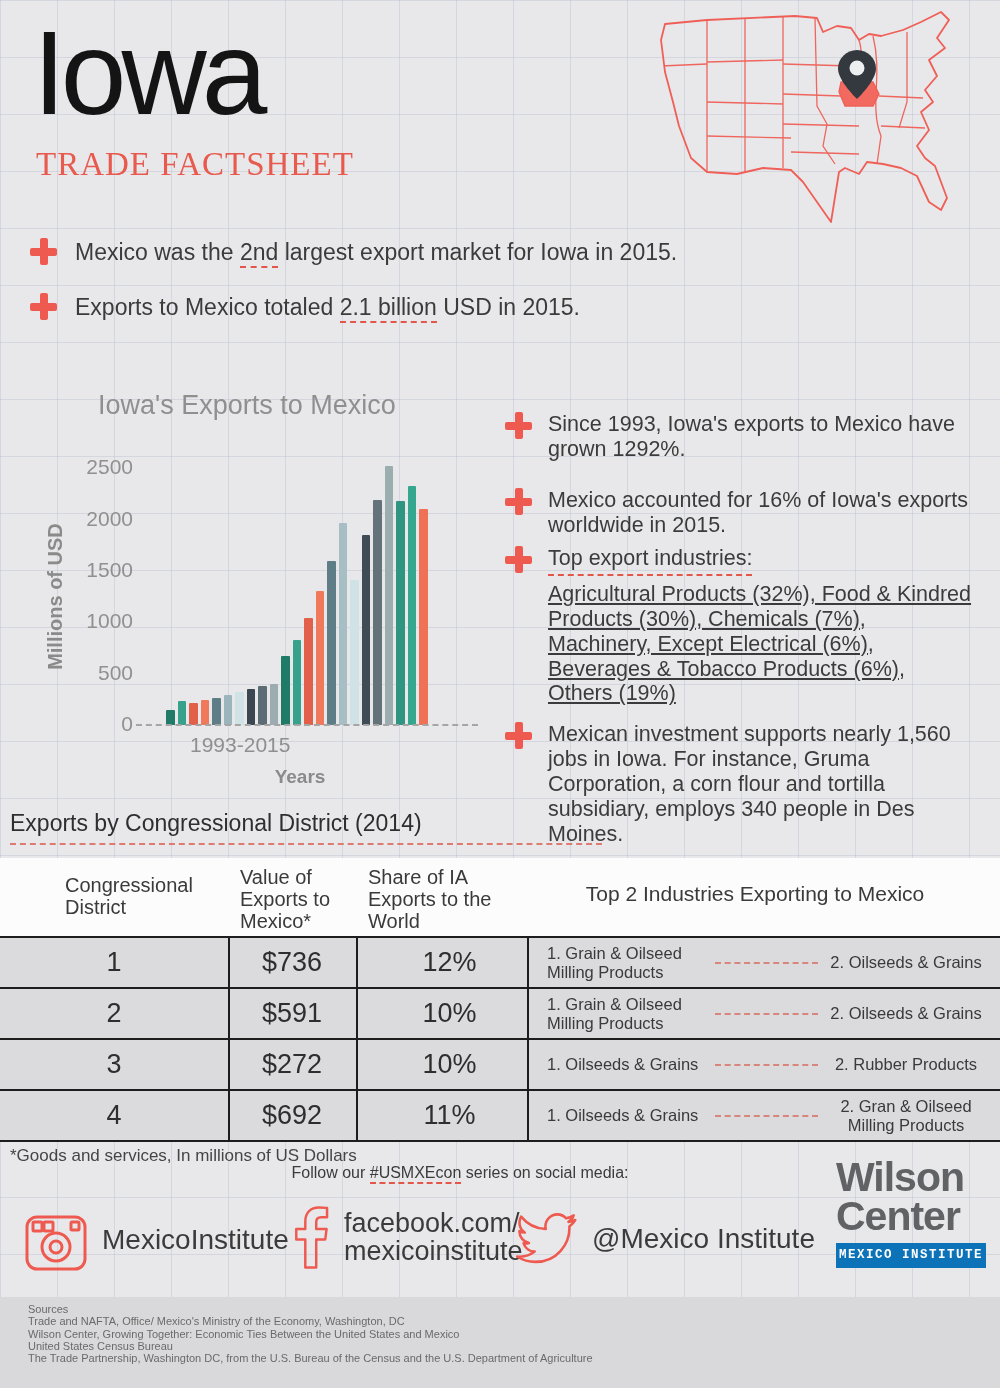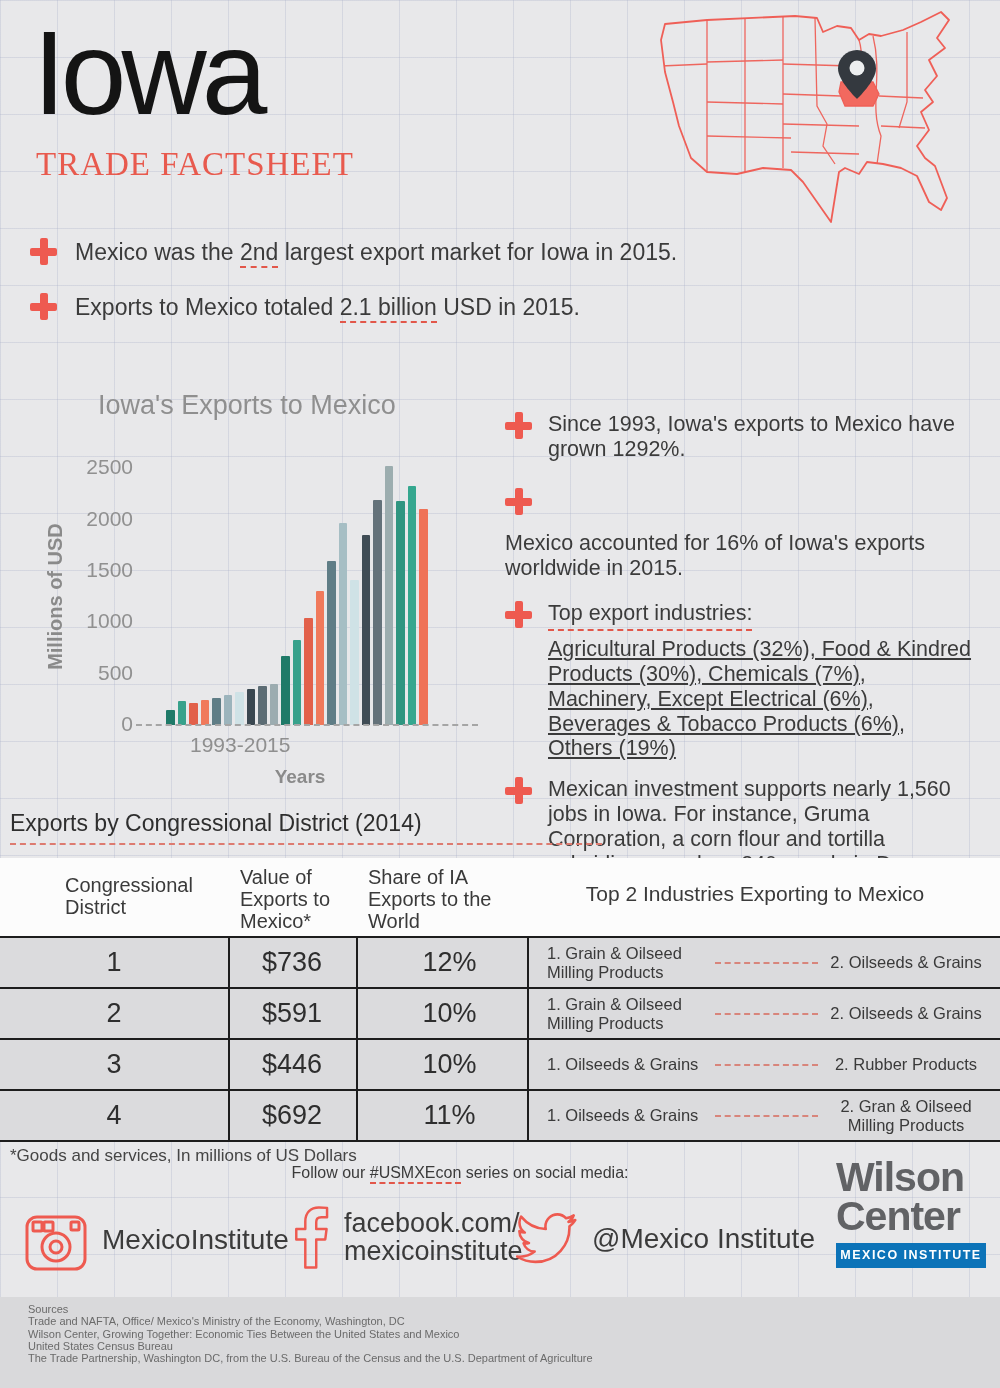--- a/index.html
+++ b/index.html
@@ -35,21 +35,21 @@
   .bars{left:166px;top:458px;width:262px;height:267px;display:flex;align-items:flex-end;gap:3px;}
   .bar{flex:1 1 auto;border-radius:1px 1px 0 0;}
   .baseline{left:136px;top:724px;width:342px;border-top:2px dashed #a5a5a5;height:0;}
   .xrange{left:190px;top:733px;width:220px;text-align:left;font-size:21px;color:#8f8f8f;}
   .xlab{left:190px;top:766px;width:220px;text-align:center;font-size:19px;font-weight:bold;color:#8a8a8a;}
 
   
   .rfacts{left:505px;top:412px;width:468px;display:flex;flex-direction:column;}
   .rfact{display:flex;align-items:flex-start;gap:16px;font-size:21.5px;color:#3b3b3b;line-height:1.16;}
   .rfact .body{display:block;margin-top:6px;text-decoration:underline;}
-  .mb24{margin-bottom:26px;} .mb18{margin-bottom:20px;flex-direction:column;} .mb16{margin-bottom:16px;}
+  .mb24{margin-bottom:26px;} .mb18{margin-bottom:8px;} .mb16{margin-bottom:16px;}
   .rhead{display:inline-block;border-bottom:2px dashed #e2574a;padding-bottom:3px;}
 
   
   .sec-title{left:10px;top:810px;font-size:23px;color:#2e2e2e;}
   .sec-title span{display:inline-block;border-bottom:2px dashed #dd7b70;padding-bottom:6px;padding-right:180px;}
   .thead{left:0;top:858px;width:1000px;height:78px;background:#fcfcfc;}
   .th{position:absolute;font-size:20px;color:#3a3a3a;line-height:1.1;}
   .th1{left:65px;top:16px;width:170px;}
   .th2{left:240px;top:8px;width:115px;}
   .th3{left:368px;top:8px;width:150px;}
@@ -72,21 +72,21 @@
   .s-label{font-size:28px;color:#3b3b3b;}
   .s-label2{font-size:27px;color:#3b3b3b;line-height:1.02;}
   .ig{left:24px;top:1208px;}
   .fb{left:292px;top:1206px;}
   .tw{left:516px;top:1212px;}
 
   
   .wilson{left:836px;top:1158px;width:152px;}
   .wline{font-size:41px;font-weight:bold;color:#616265;line-height:0.95;letter-spacing:-1px;}
   .wbar{margin-top:7px;width:150px;height:25px;background:#0c73b8;display:flex;align-items:center;justify-content:center;}
-  .wbar span{color:#fff;font-size:12.5px;font-weight:bold;letter-spacing:1.5px;}
+  .wbar span{color:#fff;font-size:12.5px;font-weight:bold;letter-spacing:1.5px;font-family:Liberation Mono, monospace;}
 
   
   .band{left:0;top:1297px;width:1000px;height:91px;background:#d9d9db;}
   .sources{left:28px;top:1303px;font-size:11px;color:#6a6a6a;line-height:1.12;}
 </style>
 </head>
 <body>
 
 <div class="page">
 
@@ -221,21 +221,21 @@
         <div class="c-value">$591</div>
         <div class="c-share">10%</div>
         <div class="c-ind">
           <div class="ind1">1. Grain &amp; Oilseed Milling Products</div>
           <div class="conn"></div>
           <div class="ind2">2. Oilseeds &amp; Grains</div>
         </div>
       </div>
       <div class="t-row">
         <div class="c-district">3</div>
-        <div class="c-value">$446</div>
+        <div class="c-value">$272</div>
         <div class="c-share">10%</div>
         <div class="c-ind">
           <div class="ind1">1. Oilseeds &amp; Grains</div>
           <div class="conn"></div>
           <div class="ind2">2. Rubber Products</div>
         </div>
       </div>
       <div class="t-row">
         <div class="c-district">4</div>
         <div class="c-value">$692</div>

